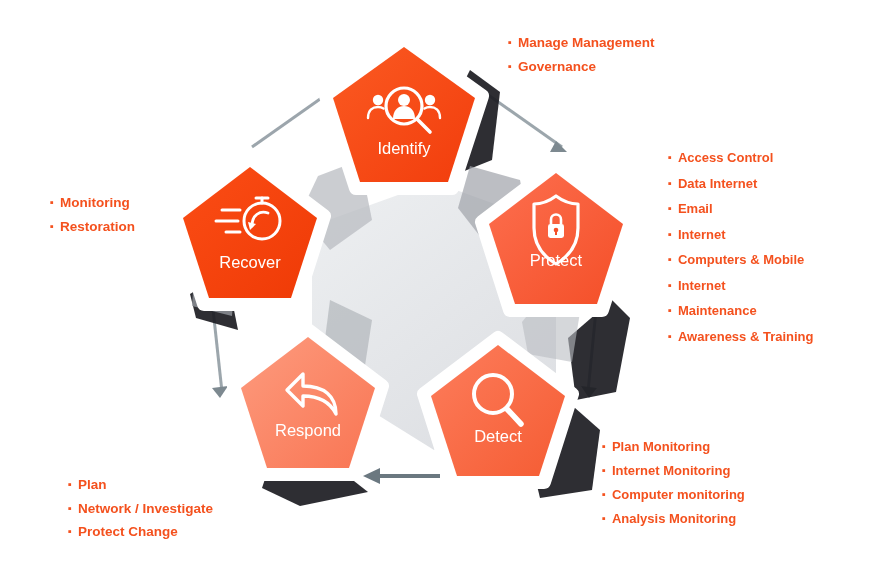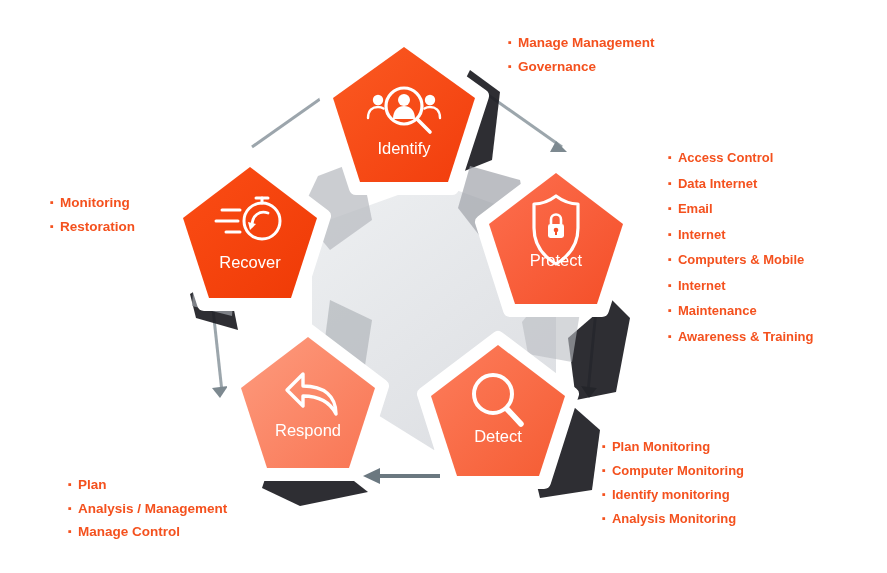--- a/index.html
+++ b/index.html
@@ -338,44 +338,44 @@
       </div>
     </div>
 
     <div class="bullet-list" id="list-detect">
       <div class="bullet-item">
         <span class="bullet-dot">▪</span>
         <span>Plan Monitoring</span>
       </div>
       <div class="bullet-item">
         <span class="bullet-dot">▪</span>
-        <span>Computer Monitoring</span>
-      </div>
-      <div class="bullet-item">
-        <span class="bullet-dot">▪</span>
-        <span>Identify monitoring</span>
+        <span>Internet Monitoring</span>
+      </div>
+      <div class="bullet-item">
+        <span class="bullet-dot">▪</span>
+        <span>Computer monitoring</span>
       </div>
       <div class="bullet-item">
         <span class="bullet-dot">▪</span>
         <span>Analysis Monitoring</span>
       </div>
     </div>
 
     <div class="bullet-list" id="list-respond">
       <div class="bullet-item">
         <span class="bullet-dot">▪</span>
         <span>Plan</span>
       </div>
       <div class="bullet-item">
         <span class="bullet-dot">▪</span>
-        <span>Analysis / Management</span>
-      </div>
-      <div class="bullet-item">
-        <span class="bullet-dot">▪</span>
-        <span>Manage Control</span>
+        <span>Network / Investigate</span>
+      </div>
+      <div class="bullet-item">
+        <span class="bullet-dot">▪</span>
+        <span>Protect Change</span>
       </div>
     </div>
 
     <div class="bullet-list" id="list-recover">
       <div class="bullet-item">
         <span class="bullet-dot">▪</span>
         <span>Monitoring</span>
       </div>
       <div class="bullet-item">
         <span class="bullet-dot">▪</span>

